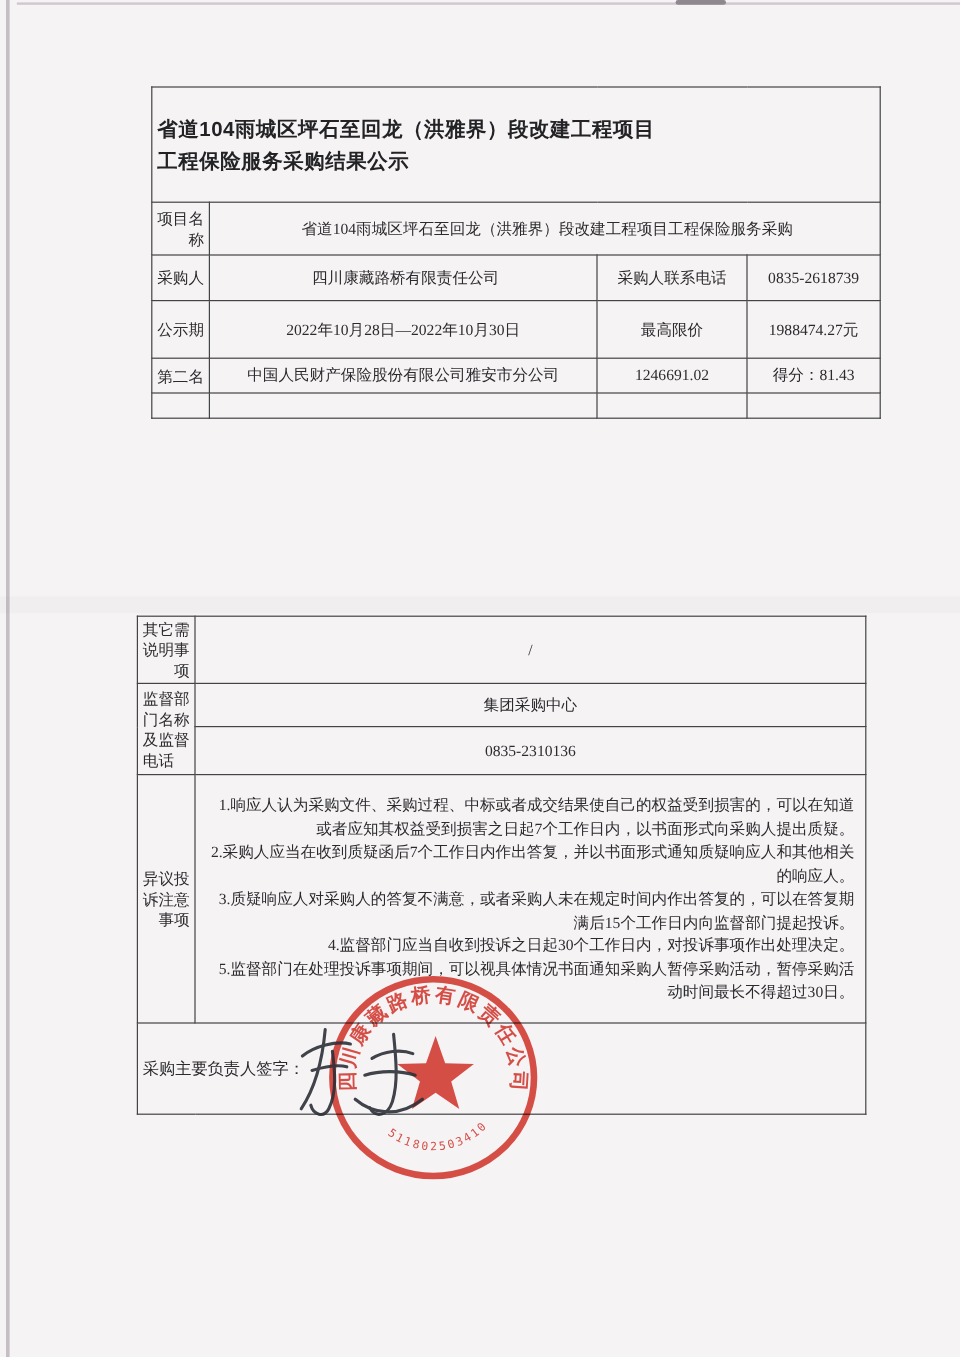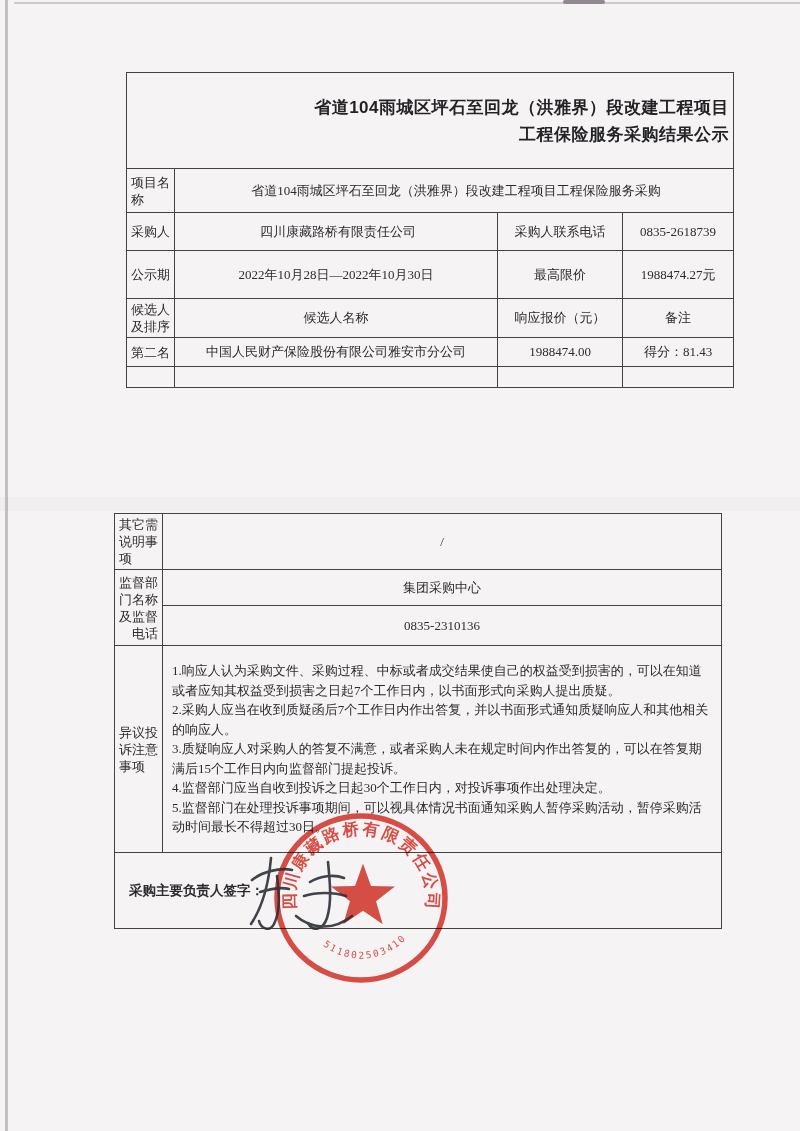--- a/index.html
+++ b/index.html
@@ -14,33 +14,33 @@
   .edge-left{position:absolute;left:5px;top:0;width:3px;height:1131px;background:#b3aeb4;opacity:.75;}
   .edge-top{position:absolute;left:14px;top:2px;width:786px;height:2px;background:#cfc9cf;}
   .edge-top-blob{position:absolute;left:563px;top:0;width:42px;height:4px;background:#8f898f;border-radius:2px;}
   .band{position:absolute;left:0;width:800px;height:14px;background:rgba(120,110,120,0.035);}
 
   table{border-collapse:collapse;table-layout:fixed;position:absolute;}
   td{border:1px solid #434346;font-size:13px;vertical-align:middle;padding:2px 4px;overflow:hidden;}
   .t1{left:126px;top:72px;width:607px;}
   .t2{left:114px;top:513px;width:607px;}
 
-  td.lbl{text-align:left;line-height:17px;padding:2px 4px;}
-  td.lbl-c{text-align:right;line-height:17px;}
+  td.lbl{text-align:right;line-height:17px;padding:2px 4px;}
+  td.lbl-c{text-align:left;line-height:17px;}
   td.val{text-align:center;padding-left:8px;}
   td.ctr{text-align:center;font-family:Liberation Serif, serif;}
-  .title-cell{text-align:right;border:1px solid #434346;}
+  .title-cell{text-align:left;border:1px solid #434346;}
   .title-line{
     font-family:"Liberation Sans","DejaVu Sans",sans-serif;
     font-weight:600;font-size:17px;line-height:27px;letter-spacing:.5px;color:#232326;
   }
   td.notes{
-    text-align:left;padding:8px 9px;line-height:19.5px;font-size:13px;vertical-align:middle;
+    text-align:right;padding:8px 9px;line-height:19.5px;font-size:13px;vertical-align:middle;
   }
-  .sig-cell{padding-left:14px;font-size:13.5px;font-weight:bold;}
+  .sig-cell{padding-left:4px;font-size:13.5px;}
 
   .seal{
     position:absolute;left:253px;top:788px;width:216px;height:220px;
     mix-blend-mode:multiply;opacity:.88;z-index:6;pointer-events:none;
   }
   .signature{
     position:absolute;left:238px;top:850px;width:132px;height:92px;z-index:7;pointer-events:none;
   }
 </style>
 </head>
@@ -75,30 +75,24 @@
     <td class="val">四川康藏路桥有限责任公司</td>
     <td class="ctr">采购人联系电话</td>
     <td class="ctr">0835-2618739</td>
   </tr>
   <tr style="height:48px">
     <td class="lbl">公示期</td>
     <td class="ctr">2022年10月28日—2022年10月30日</td>
     <td class="ctr">最高限价</td>
     <td class="ctr">1988474.27元</td>
   </tr>
-  <tr style="height:38px">
-    <td class="lbl">候选人及排序</td>
-    <td class="ctr">候选人名称</td>
-    <td class="ctr">响应报价（元）</td>
-    <td class="ctr">备注</td>
-  </tr>
   <tr style="height:29px">
     <td class="lbl">第二名</td>
     <td class="ctr">中国人民财产保险股份有限公司雅安市分公司</td>
-    <td class="ctr">1988474.00</td>
+    <td class="ctr">1246691.02</td>
     <td class="ctr">得分：81.43</td>
   </tr>
   <tr style="height:21px">
     <td></td>
     <td></td>
     <td></td>
     <td></td>
   </tr>
 </tbody>
   </table>

